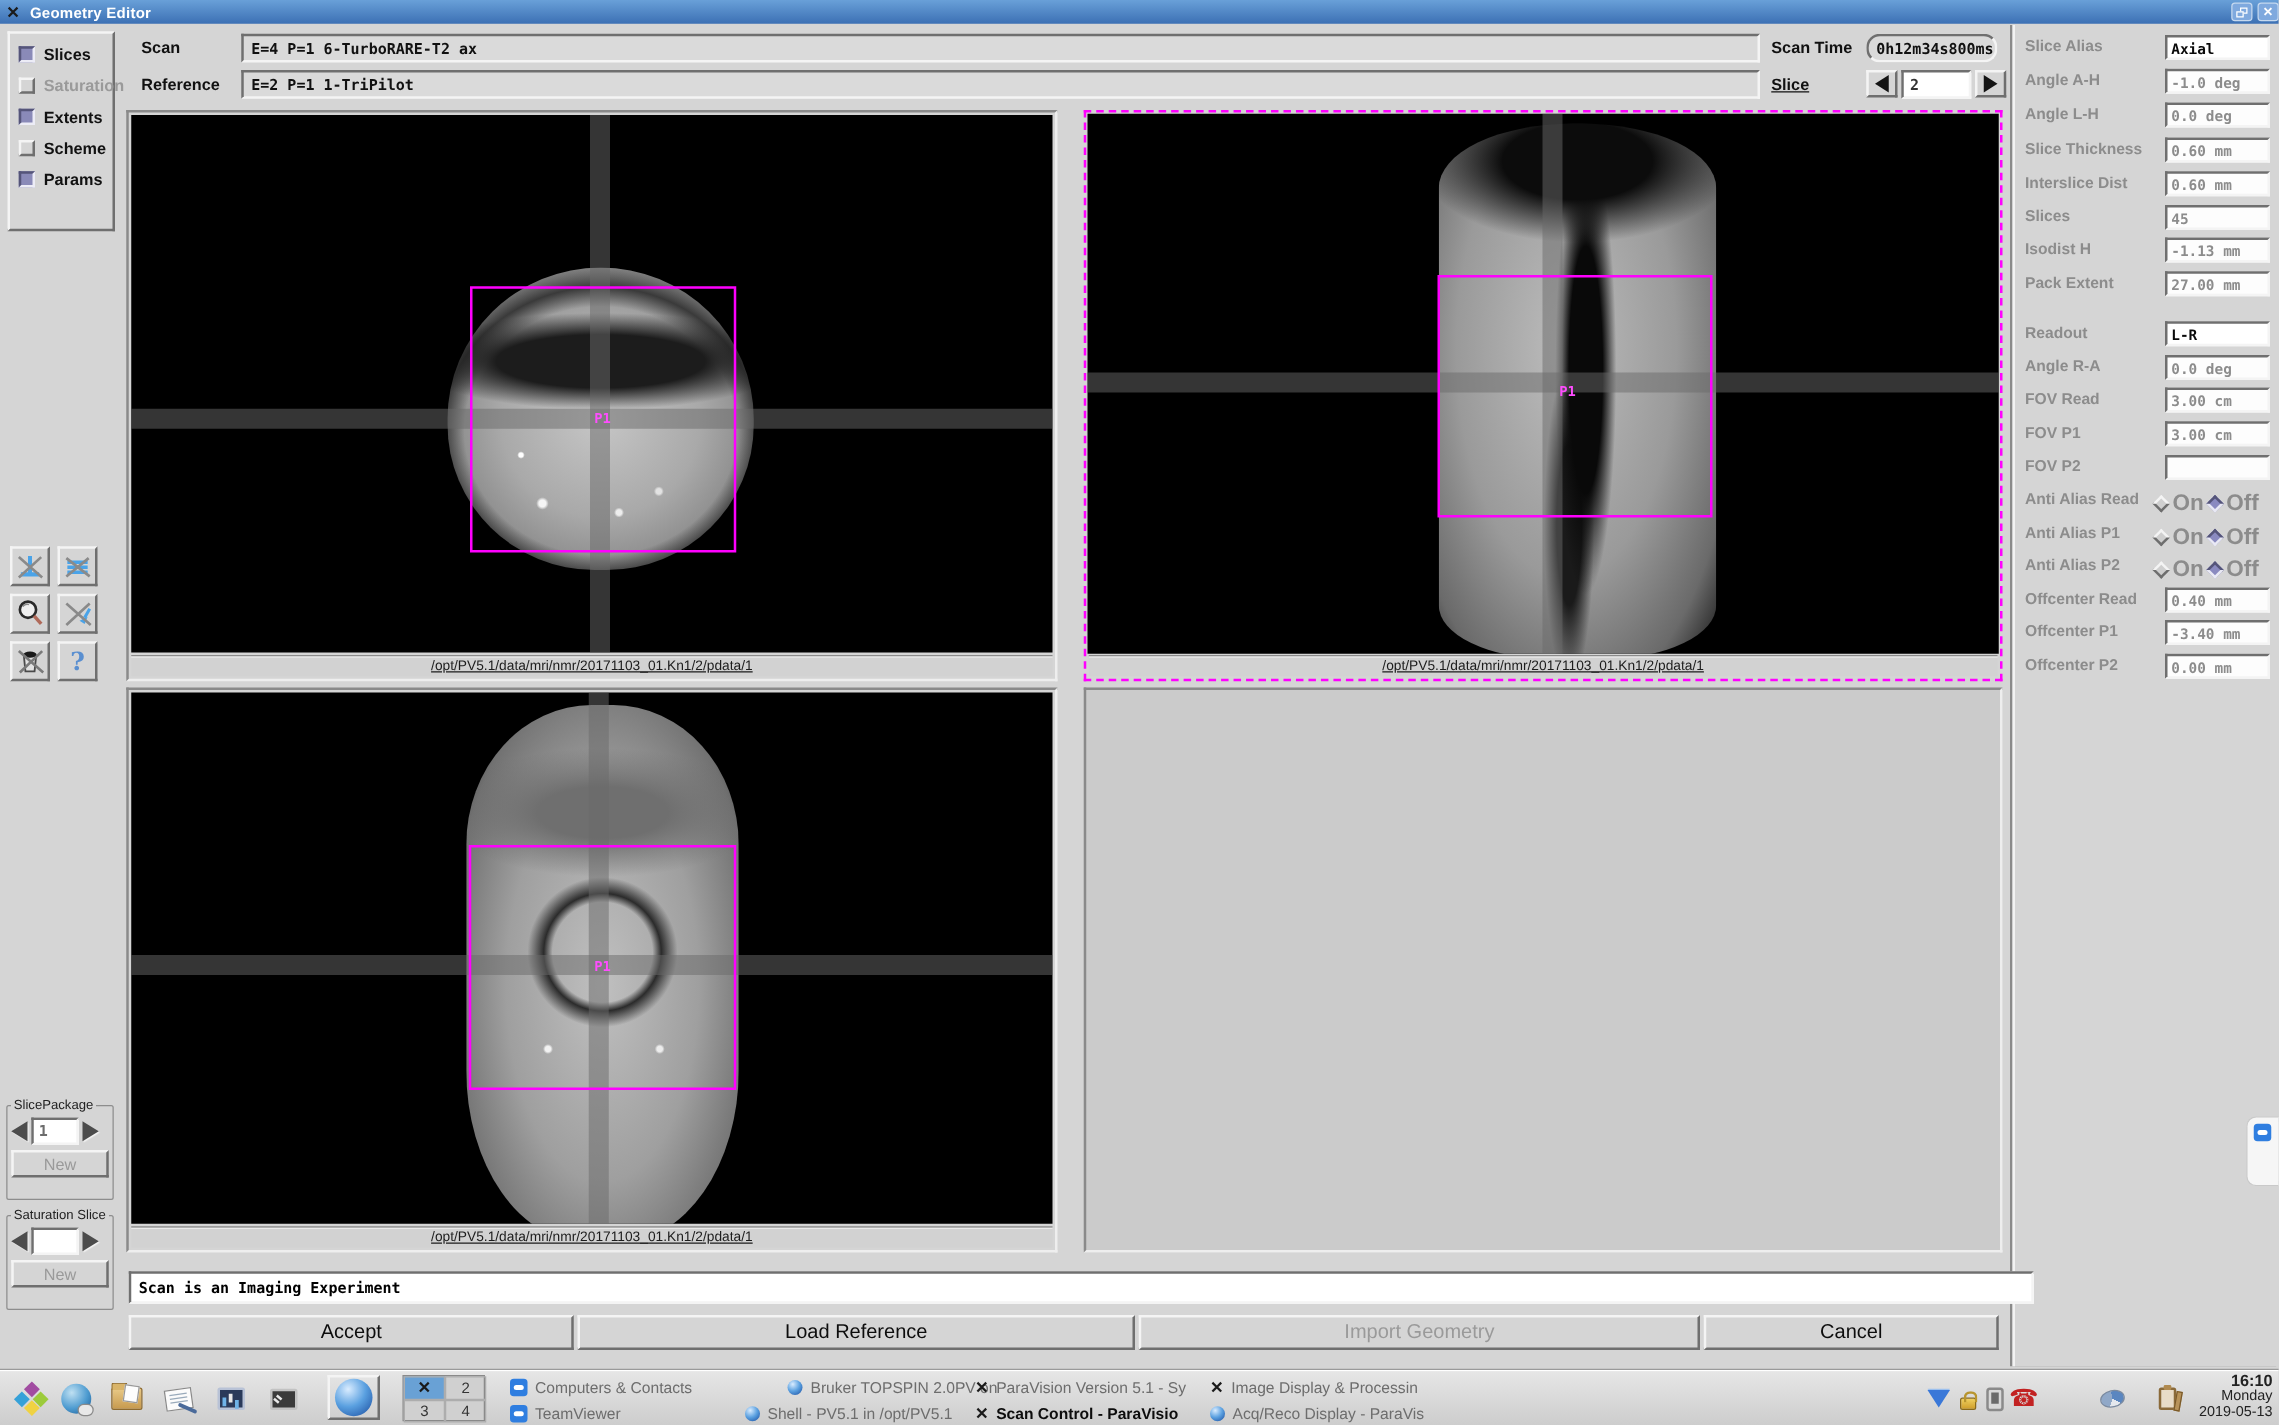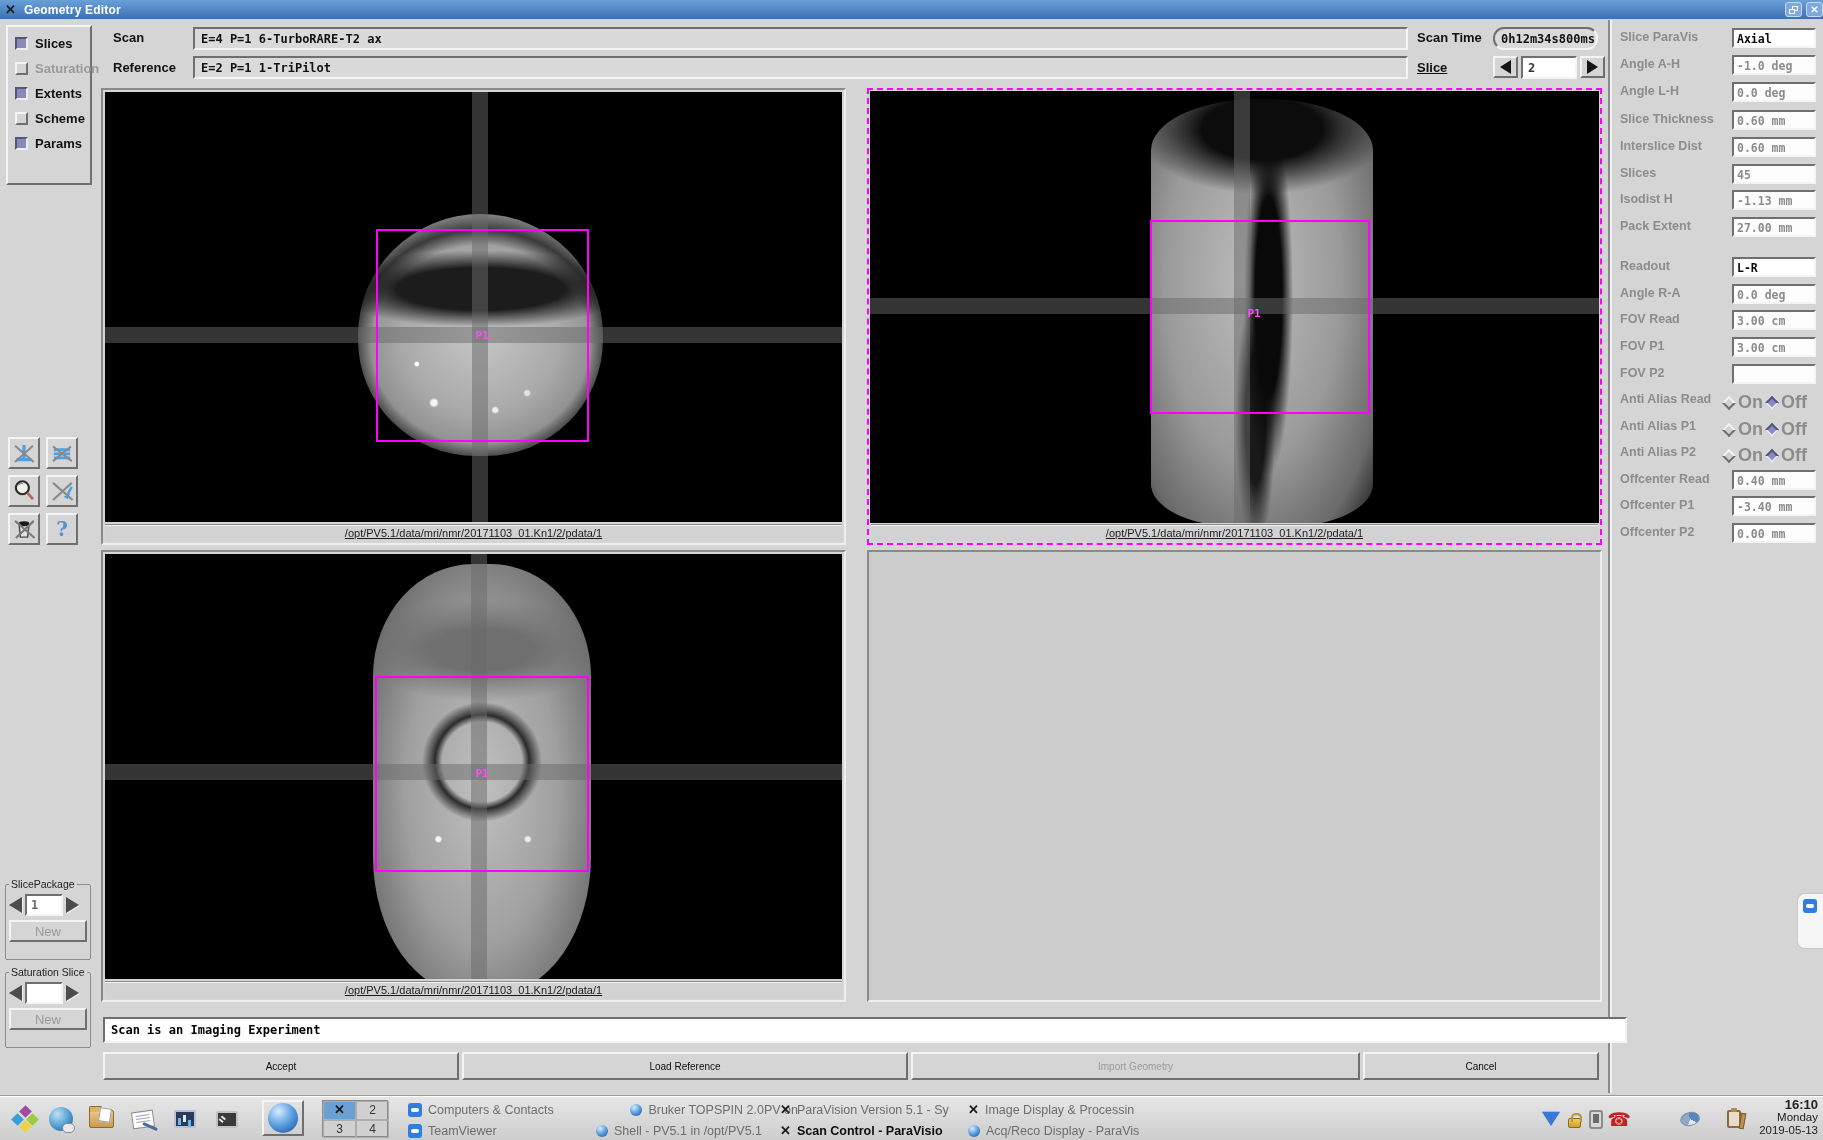--- a/index.html
+++ b/index.html
@@ -103,21 +103,21 @@
   .pfield.active{color:#0a0a0a;background:#ffffff;}
   .rgroup{position:absolute;left:112px;top:2px;display:flex;align-items:center;gap:4px;}
   .diam{width:10px;height:10px;transform:rotate(45deg);background:#cfcfcf;flex:0 0 10px;
      border:2px solid;border-color:#f4f4f4 #6e6e6e #6e6e6e #f4f4f4;}
   .diam.sel{background:#8a8ac0;border-color:#55557a #e9e9f4 #e9e9f4 #55557a;}
   .rlabel{font-size:18px;font-weight:bold;color:#8c8c8c;}
   
   #message-bar{left:103px;top:1017px;width:1524px;height:26px;background:#fff;
     border:2px solid;border-color:#6f6f6f #f4f4f4 #f4f4f4 #6f6f6f;
     font:bold 12px "DejaVu Sans Mono",monospace;color:#000000;display:flex;align-items:center;padding-left:6px;}
-  .action-btn{top:1052px;height:28px;font-size:10px;color:#0d0d0d;position:absolute;}
+  .action-btn{top:1052px;height:28px;font-size:16px;color:#0d0d0d;position:absolute;}
   .action-btn.disabled{color:#9a9a9a;}
   
   #tv-handle{left:1797px;top:893px;width:26px;height:56px;background:#f6f6f6;
     border:1px solid #c9c9c9;border-right:none;border-radius:8px 0 0 8px;}
   .tv-ico{width:14px;height:14px;border-radius:3px;background:#2f7ee0;position:relative;flex:0 0 14px;}
   .tv-ico::before{content:"";position:absolute;left:3px;top:5px;width:8px;height:4px;background:#fff;border-radius:2px;}
   #tv-handle .tv-ico{position:absolute;left:5px;top:5px;}
   
   #taskbar{left:0;top:1096px;width:1823px;height:44px;background:linear-gradient(#e6e6e6,#cdcdcd);
      border-top:1px solid #fff;box-shadow:0 -1px 0 #9a9a9a;}
@@ -328,21 +328,21 @@
     <div class="roi" style="left:270px;top:122px;width:214px;height:196px;"></div>
     <span class="p1" style="left:377px;top:219px;">P1</span>
   </div>
   <div class="path-bar">/opt/PV5.1/data/mri/nmr/20171103_01.Kn1/2/pdata/1</div>
 </div>
 
 <div class="abs empty-panel" style="left:867px;top:550px;width:735px;height:452px;"></div>
 
 <div id="params-panel" class="abs">
   <div class="prow" style="top:8px">
-    <span class="plabel">Slice ParaVis</span>
+    <span class="plabel">Slice Alias</span>
     <span class="pfield active">Axial</span>
   </div>
   <div class="prow" style="top:35px">
     <span class="plabel">Angle A-H</span>
     <span class="pfield">-1.0 deg</span>
   </div>
   <div class="prow" style="top:62px">
     <span class="plabel">Angle L-H</span>
     <span class="pfield">0.0 deg</span>
   </div>

